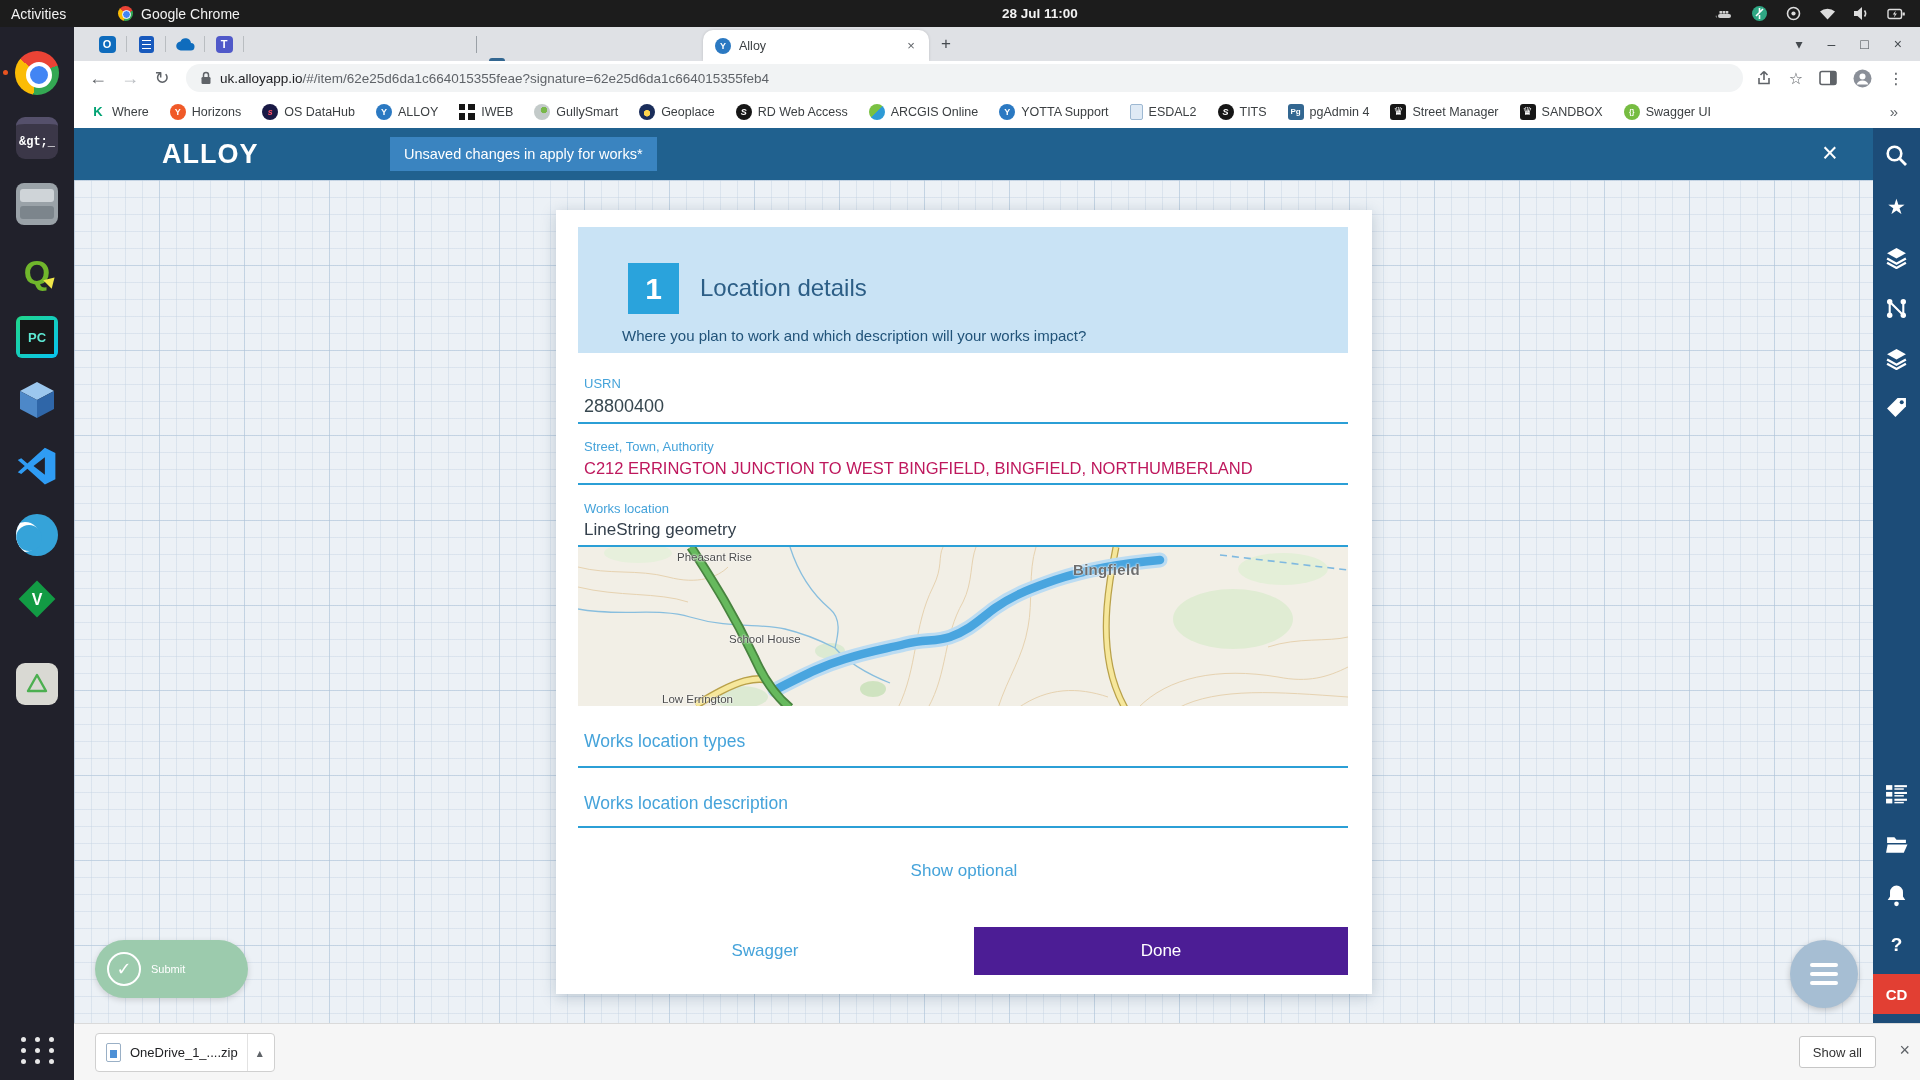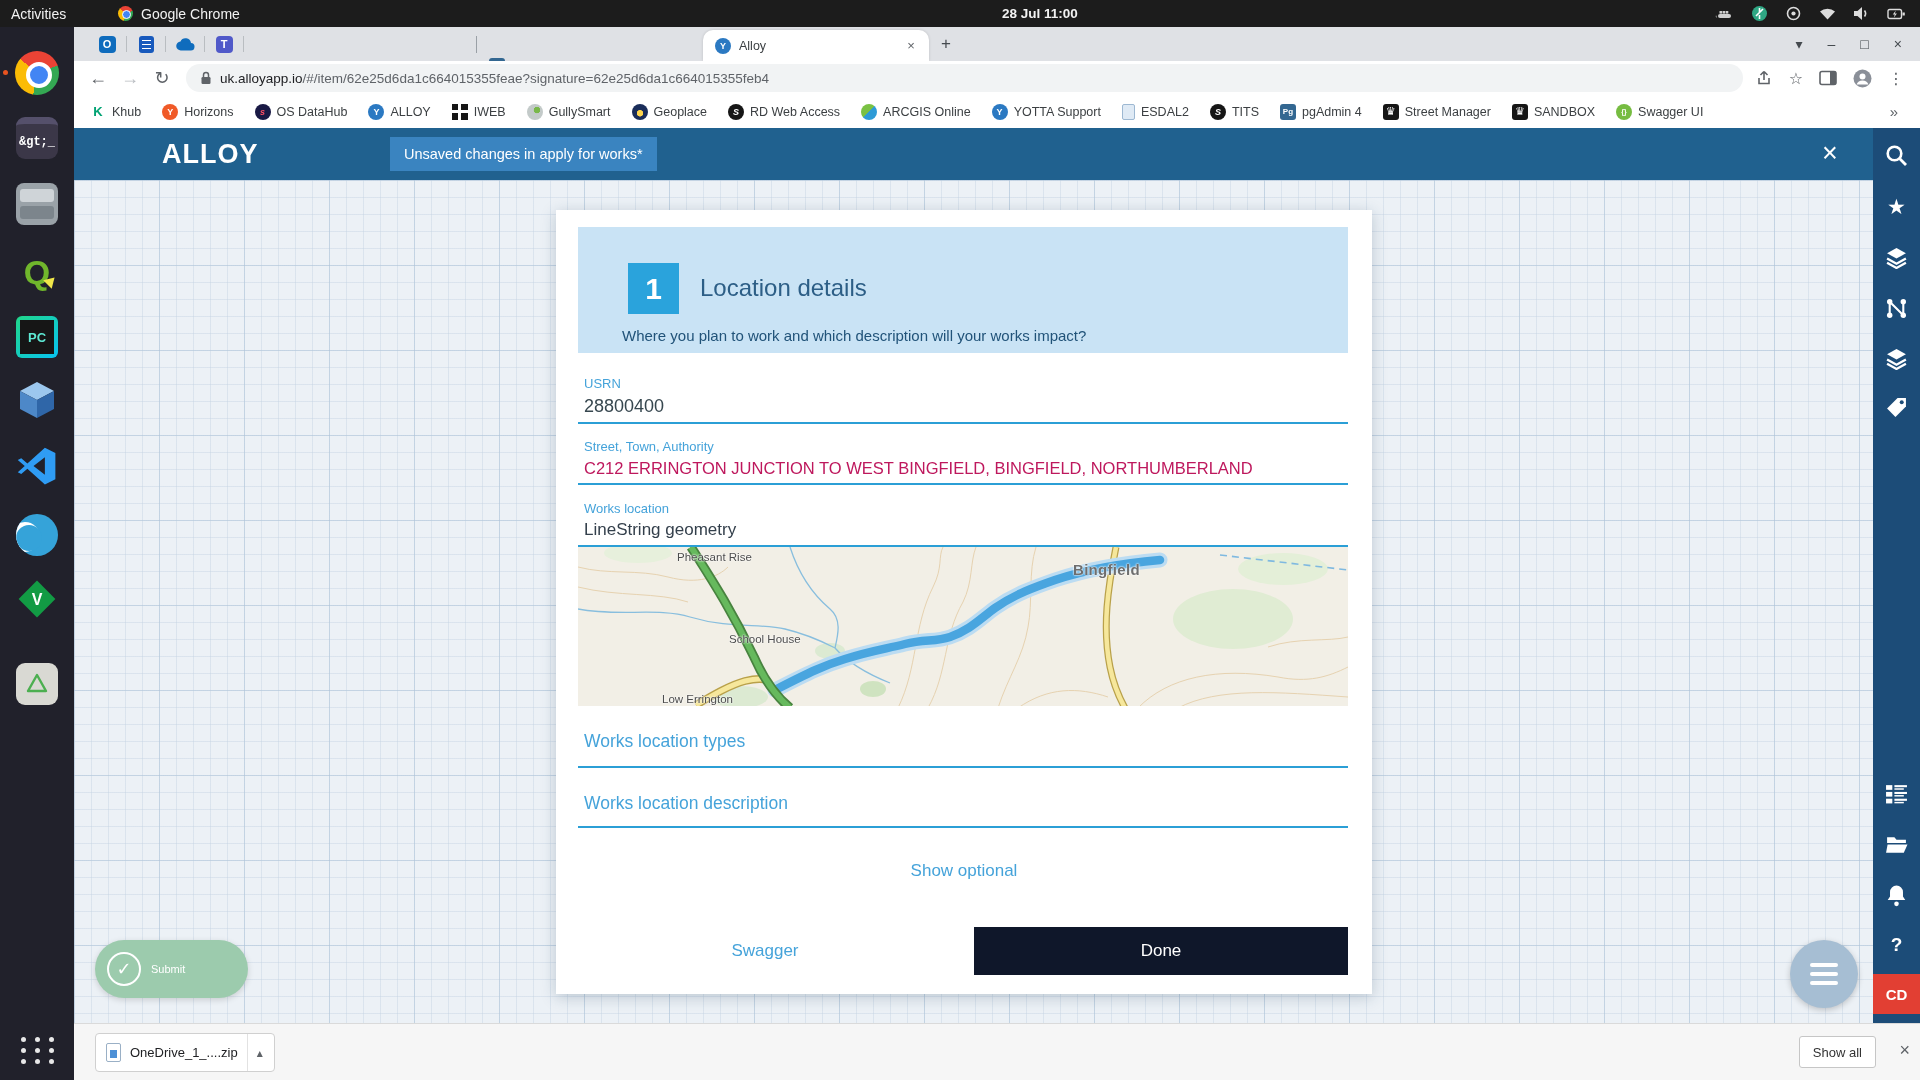--- a/index.html
+++ b/index.html
@@ -152,21 +152,21 @@
   .f-link{position:absolute;left:28px;font-size:17.5px;color:#45a3da;}
   .map{position:absolute;left:22px;top:335px;width:770px;height:161px;border-top:2px solid #2b9fd6;overflow:hidden;
     background:#f2efe6;}
   .map svg{position:absolute;left:0;top:0;}
   .map-label{position:absolute;font-size:11.5px;color:#4d4d4d;white-space:nowrap;
     text-shadow:0 0 2px #fff,0 0 2px #fff;}
   .map-label.big{font-size:15px;color:#6e6e6e;font-weight:600;letter-spacing:.3px;}
   .m-show{position:absolute;left:0;right:0;top:651px;text-align:center;font-size:17px;color:#45a3da;}
   .btn-cancel{position:absolute;left:22px;top:717px;width:374px;height:48px;display:flex;align-items:center;
     justify-content:center;font-size:17px;color:#45a3da;}
-  .btn-done{position:absolute;left:418px;top:717px;width:374px;height:48px;background:#0f172a;color:#fff;font-size:17px;
+  .btn-done{position:absolute;left:418px;top:717px;width:374px;height:48px;background:#4c1d95;color:#fff;font-size:17px;
     display:flex;align-items:center;justify-content:center;}
 
   .submit-pill{position:absolute;left:21px;top:760px;width:153px;height:58px;border-radius:29px;background:#9ccbad;
     display:flex;align-items:center;gap:10px;padding-left:12px;box-shadow:0 2px 6px rgba(0,0,0,.15);}
   .submit-check{width:34px;height:34px;border-radius:50%;border:2px solid #fff;color:#fff;font-size:18px;
     display:flex;align-items:center;justify-content:center;}
   .submit-txt{color:#fff;font-size:11px;font-weight:400;}
   .fab-menu{position:absolute;left:1716px;top:760px;width:68px;height:68px;border-radius:50%;background:#a6bed3;
     display:flex;flex-direction:column;align-items:center;justify-content:center;gap:5px;box-shadow:0 2px 6px rgba(0,0,0,.2);}
   .fab-menu i{width:28px;height:4px;border-radius:2px;background:#fff;}
@@ -369,21 +369,21 @@
             <circle cx="9.5" cy="7.5" r="3" fill="#fff"></circle>
             <path d="M3.5 15.5 a6.5 6.5 0 0 1 12 0 Z" fill="#fff"></path>
           </svg>
         <span class="glyph">⋮</span>
       </div>
     </div>
 
     <div class="bookmarksbar">
       <span class="bm">
           <span class="fv fv-k">K</span>
-          <span>Khub</span>
+          <span>Where</span>
         </span>
       <span class="bm">
           <span class="fv fv-or">Y</span>
           <span>Horizons</span>
         </span>
       <span class="bm">
           <span class="fv fv-nv">s</span>
           <span>OS DataHub</span>
         </span>
       <span class="bm">

